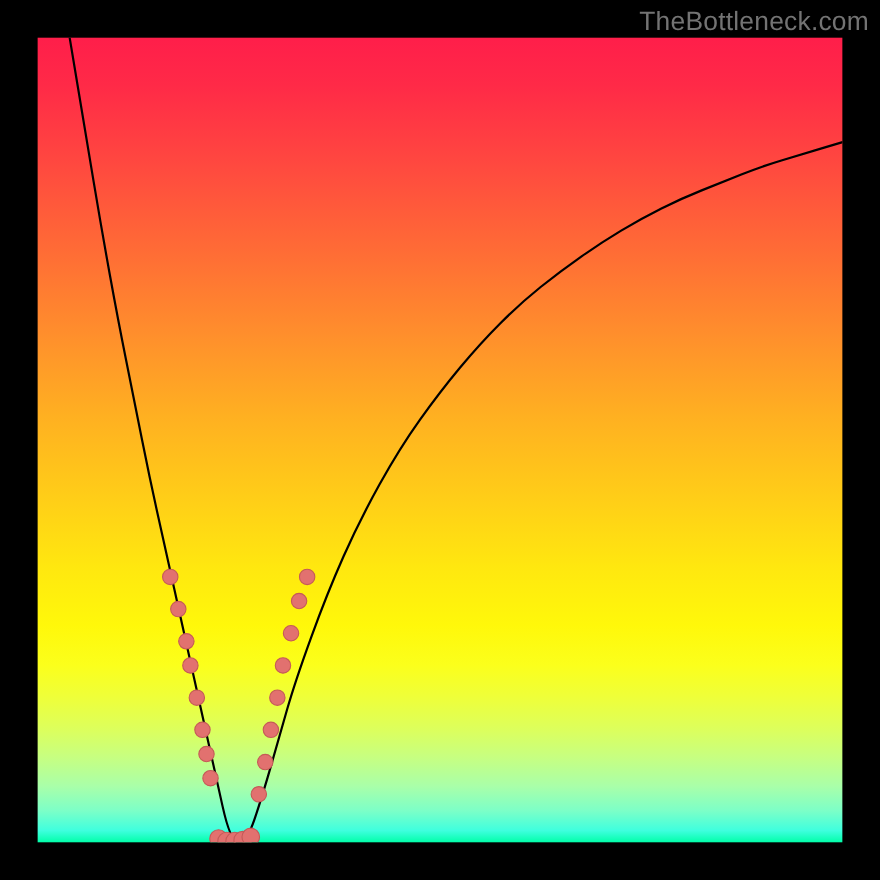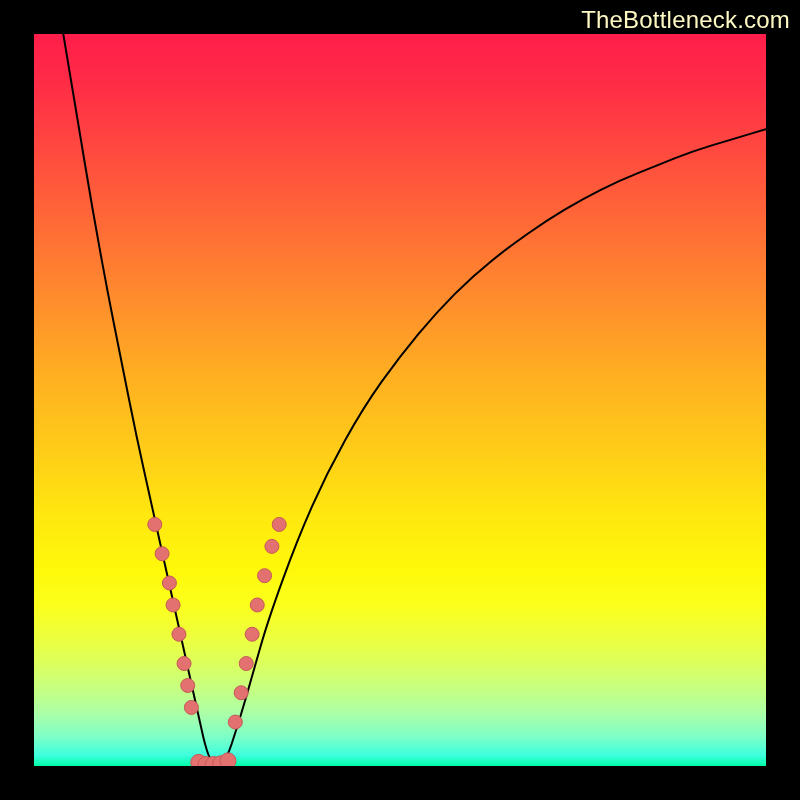--- a/index.html
+++ b/index.html
@@ -48,21 +48,21 @@
       #a9ffa9 93%,
       #7dffc7 96%,
       #3fffde 98.5%,
       #00ffa8 100%
     );
   }
   .watermark {
     position: absolute;
     top: 6px;
     right: 10px;
-    color: #fef9c3;
+    color: #737373;
     font-size: 24px;
     font-weight: 400;
     letter-spacing: 0.2px;
     user-select: none;
     margin-left: 43px;
   }
   svg.curve {
     position: absolute;
     inset: 0;
   }

